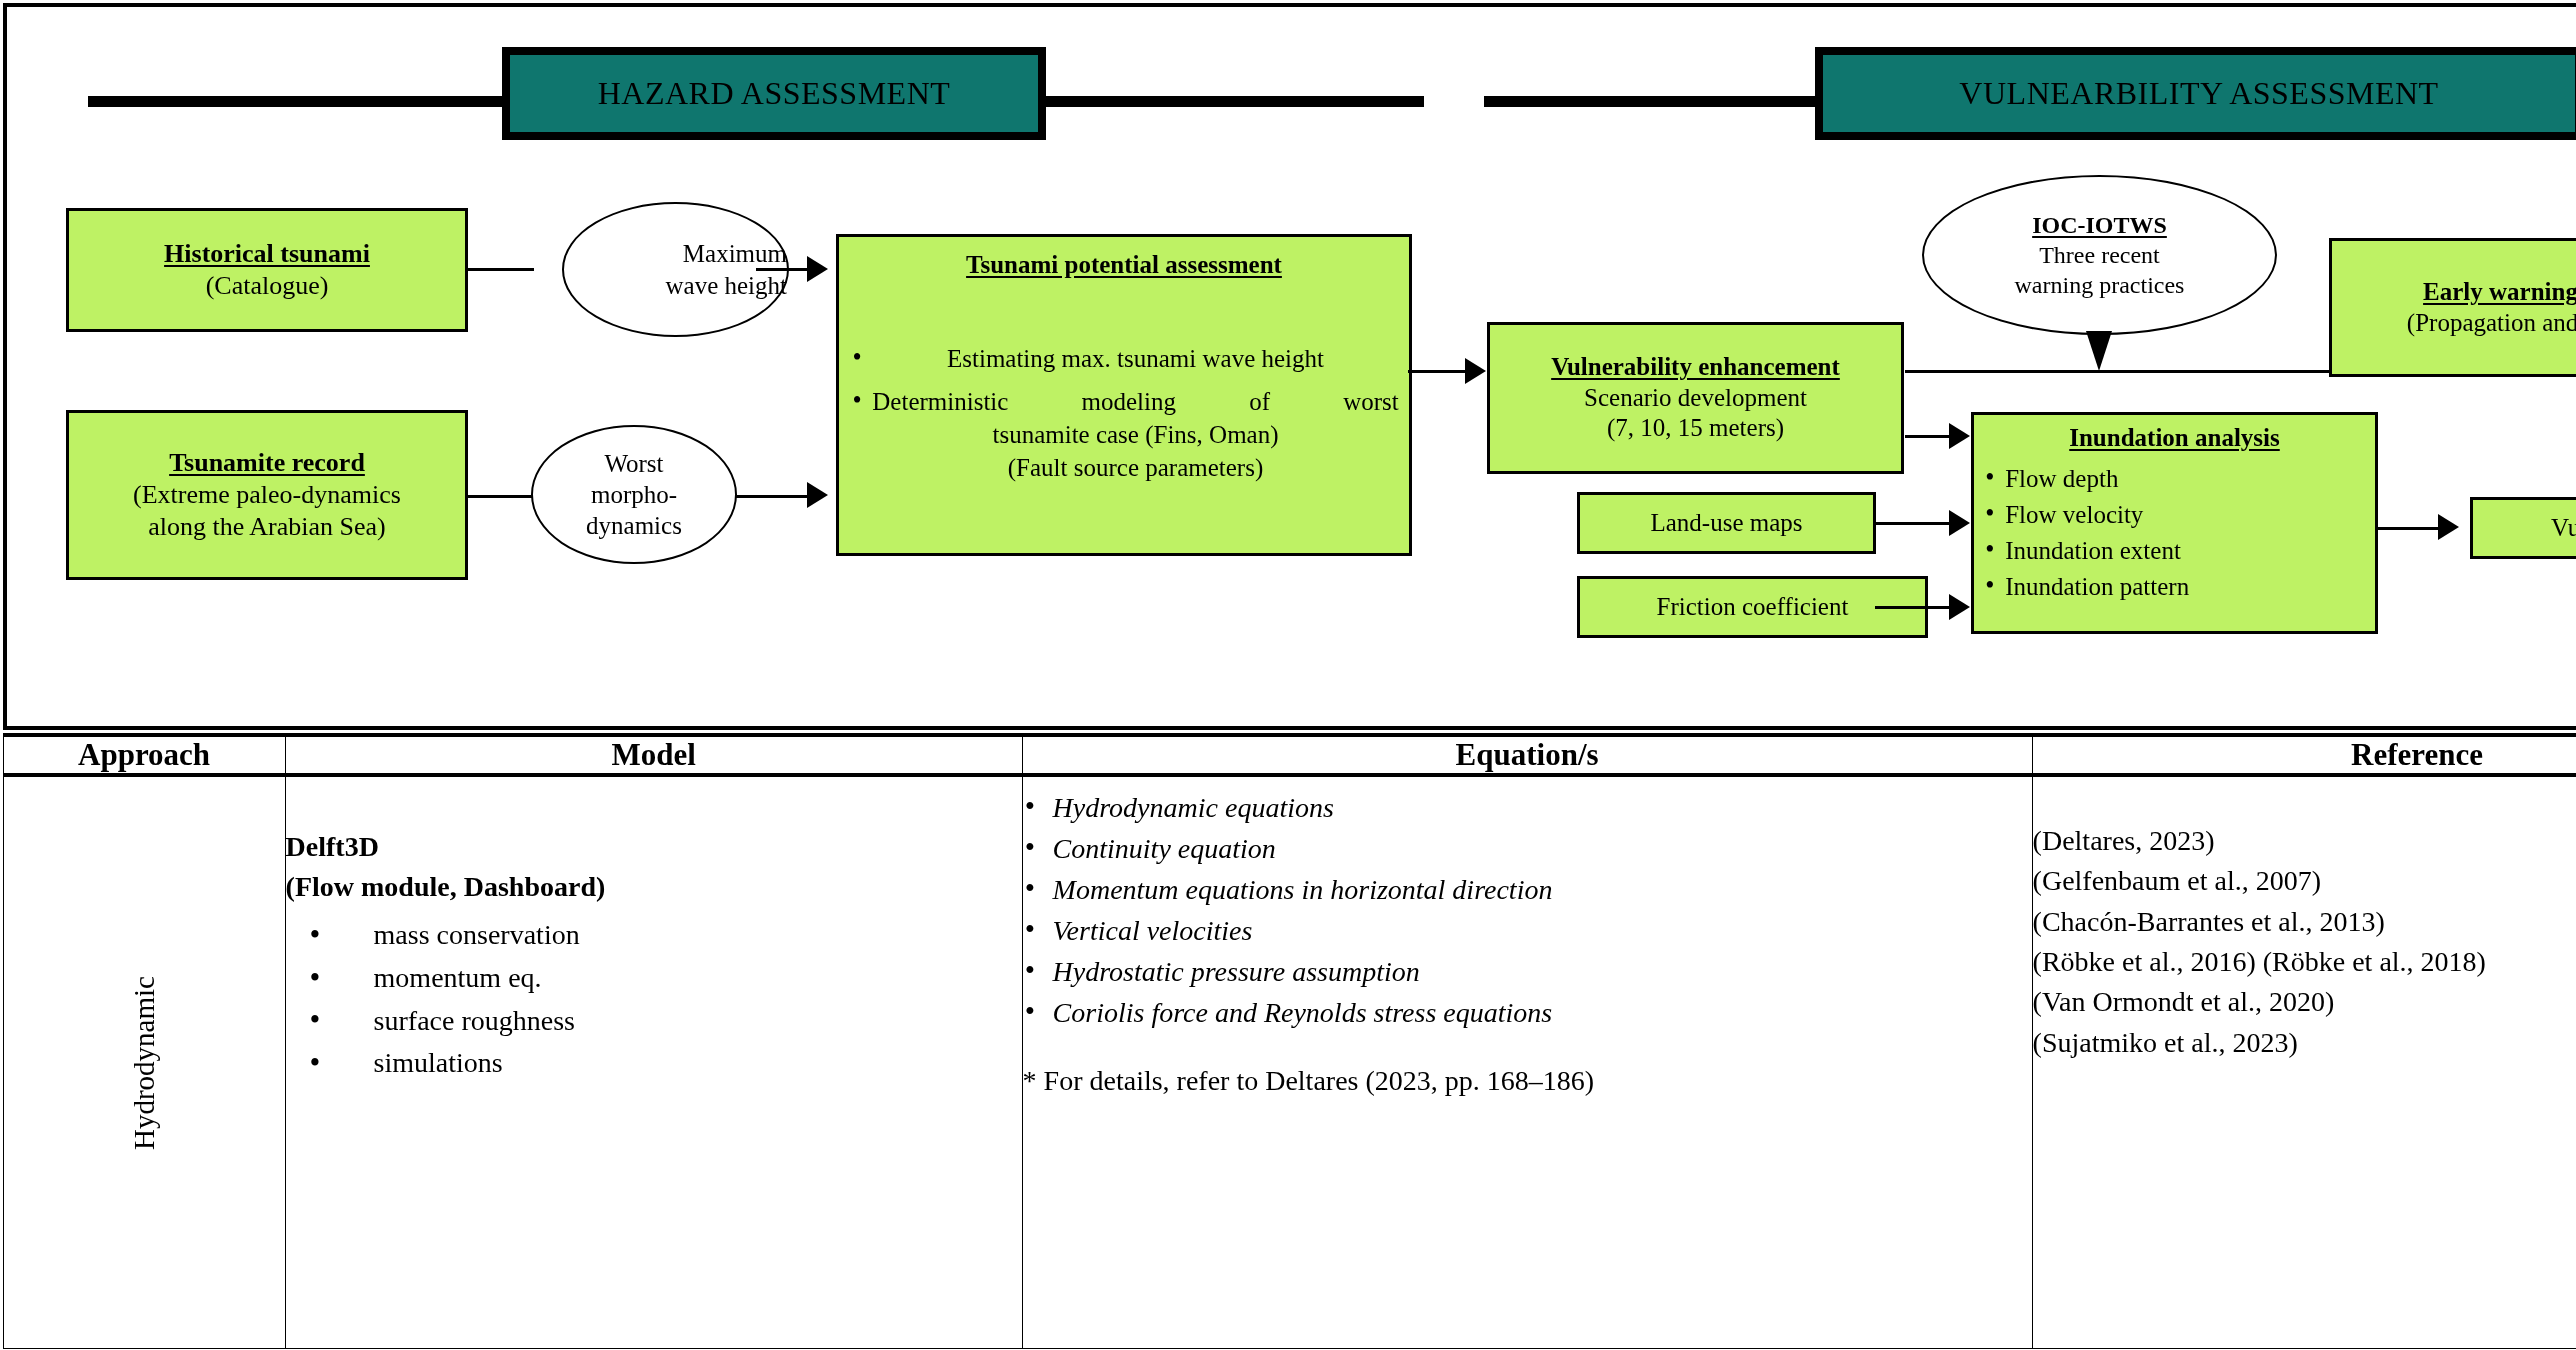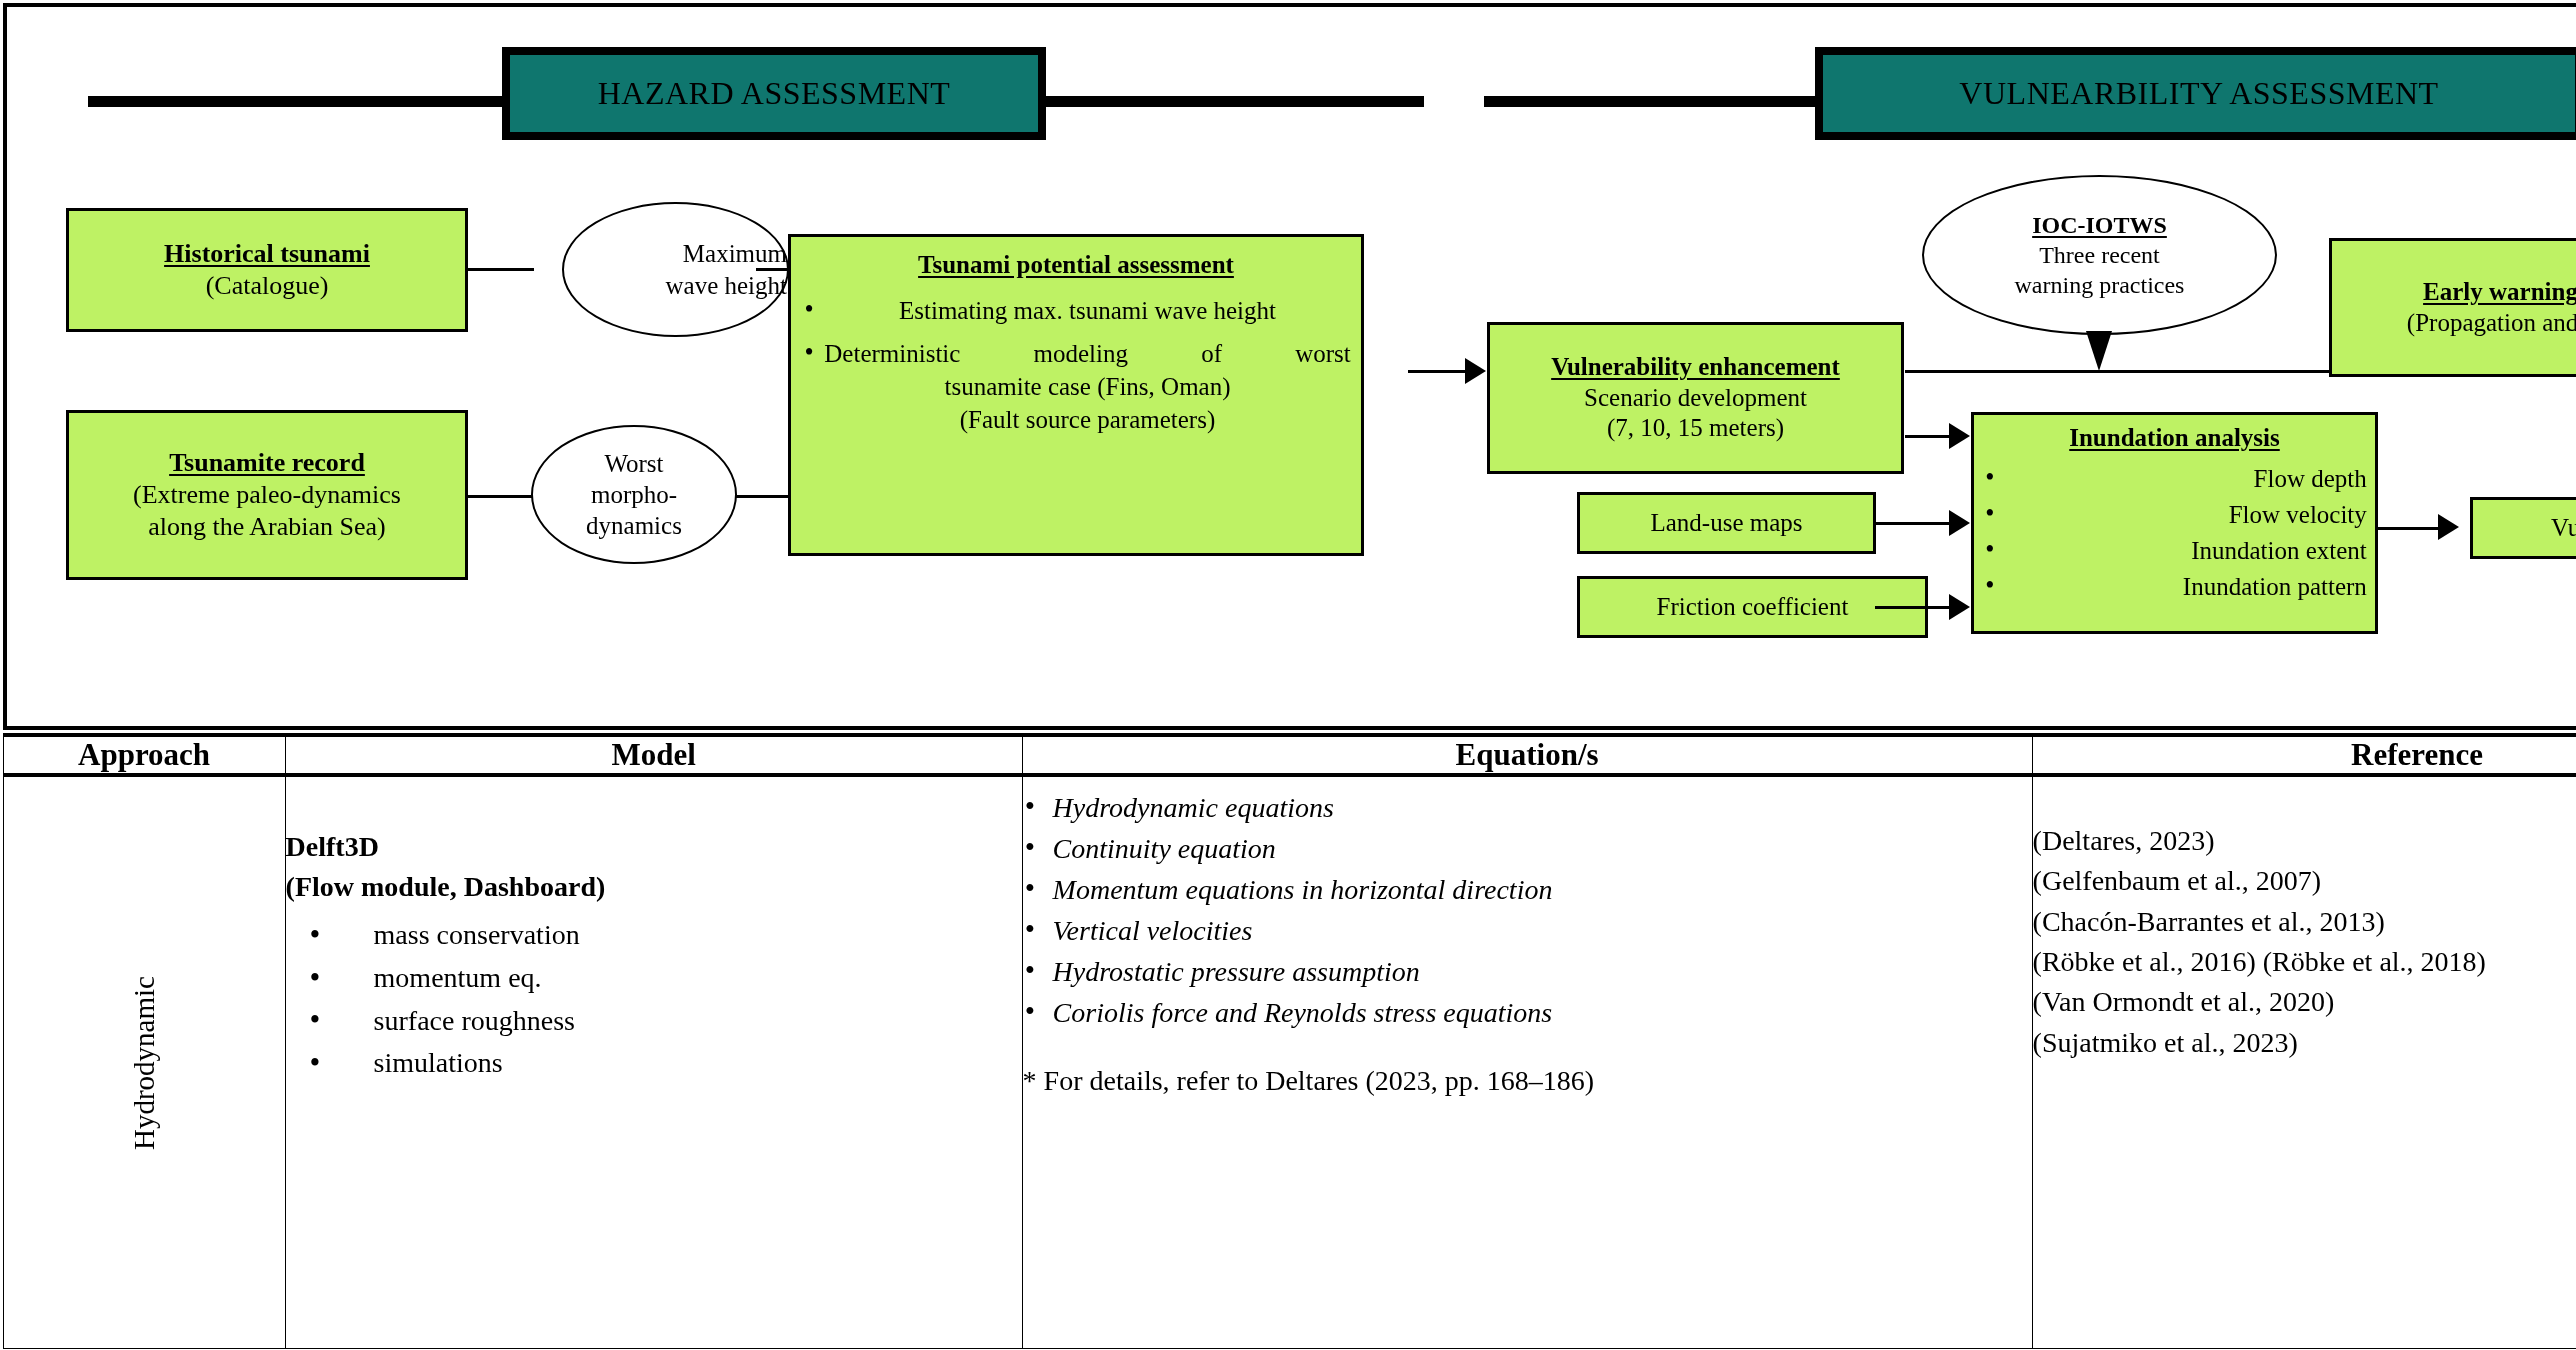--- a/index.html
+++ b/index.html
@@ -127,21 +127,21 @@
     <div>Worst</div>
     <div>morpho-</div>
     <div>dynamics</div>
   </div>
 
   <div class="abs hline" style="left:756px;top:268px;width:52px;"></div>
   <div class="abs arrowR" style="left:807px;top:256px;"></div>
   <div class="abs hline" style="left:736px;top:495px;width:72px;"></div>
   <div class="abs arrowR" style="left:807px;top:482px;"></div>
 
-  <div class="abs pbox" style="left:788px;top:234px;width:576px;height:322px;font-size:25px;padding:13.4px 10.3px 0 10.3px;justify-content:flex-start;">
+  <div class="abs pbox" style="left:836px;top:234px;width:576px;height:322px;font-size:25px;padding:13.4px 10.3px 0 10.3px;justify-content:flex-start;gap:48px;">
     <div class="ttl" style="margin-bottom:13.4px;">Tsunami potential assessment</div>
     <ul class="blist" style="width:100%;">
       <li>
         <span>Estimating max. tsunami wave height</span>
       </li>
       <li style="margin-top:9.3px;">
         <span style="display:block;text-align:justify;text-align-last:justify;">Deterministic  modeling  of  worst</span>
         <span style="display:block;">tsunamite case (Fins, Oman)</span>
         <span style="display:block;">(Fault source parameters)</span>
       </li>
@@ -183,21 +183,21 @@
   <div class="abs arrowR" style="left:1949px;top:423px;"></div>
 
   <div class="abs hline" style="left:1875px;top:522px;width:75px;"></div>
   <div class="abs arrowR" style="left:1949px;top:510px;"></div>
 
   <div class="abs hline" style="left:1875px;top:606px;width:75px;"></div>
   <div class="abs arrowR" style="left:1949px;top:594px;"></div>
 
   <div class="abs pbox left-align" style="left:1971px;top:412px;width:407px;height:222px;font-size:25px;padding:8.2px 8.2px 0 8.2px;justify-content:flex-start;">
     <div class="ttl" style="align-self:center;margin-bottom:8.2px;">Inundation analysis</div>
-    <ul class="blist" style="width:100%;text-align:right;">
+    <ul class="blist" style="width:100%;">
       <li>Flow depth</li>
       <li>Flow velocity</li>
       <li>Inundation extent</li>
       <li>Inundation pattern</li>
     </ul>
   </div>
 
   <div class="abs hline" style="left:2378px;top:527px;width:62px;"></div>
   <div class="abs arrowR" style="left:2438px;top:514px;"></div>
 

